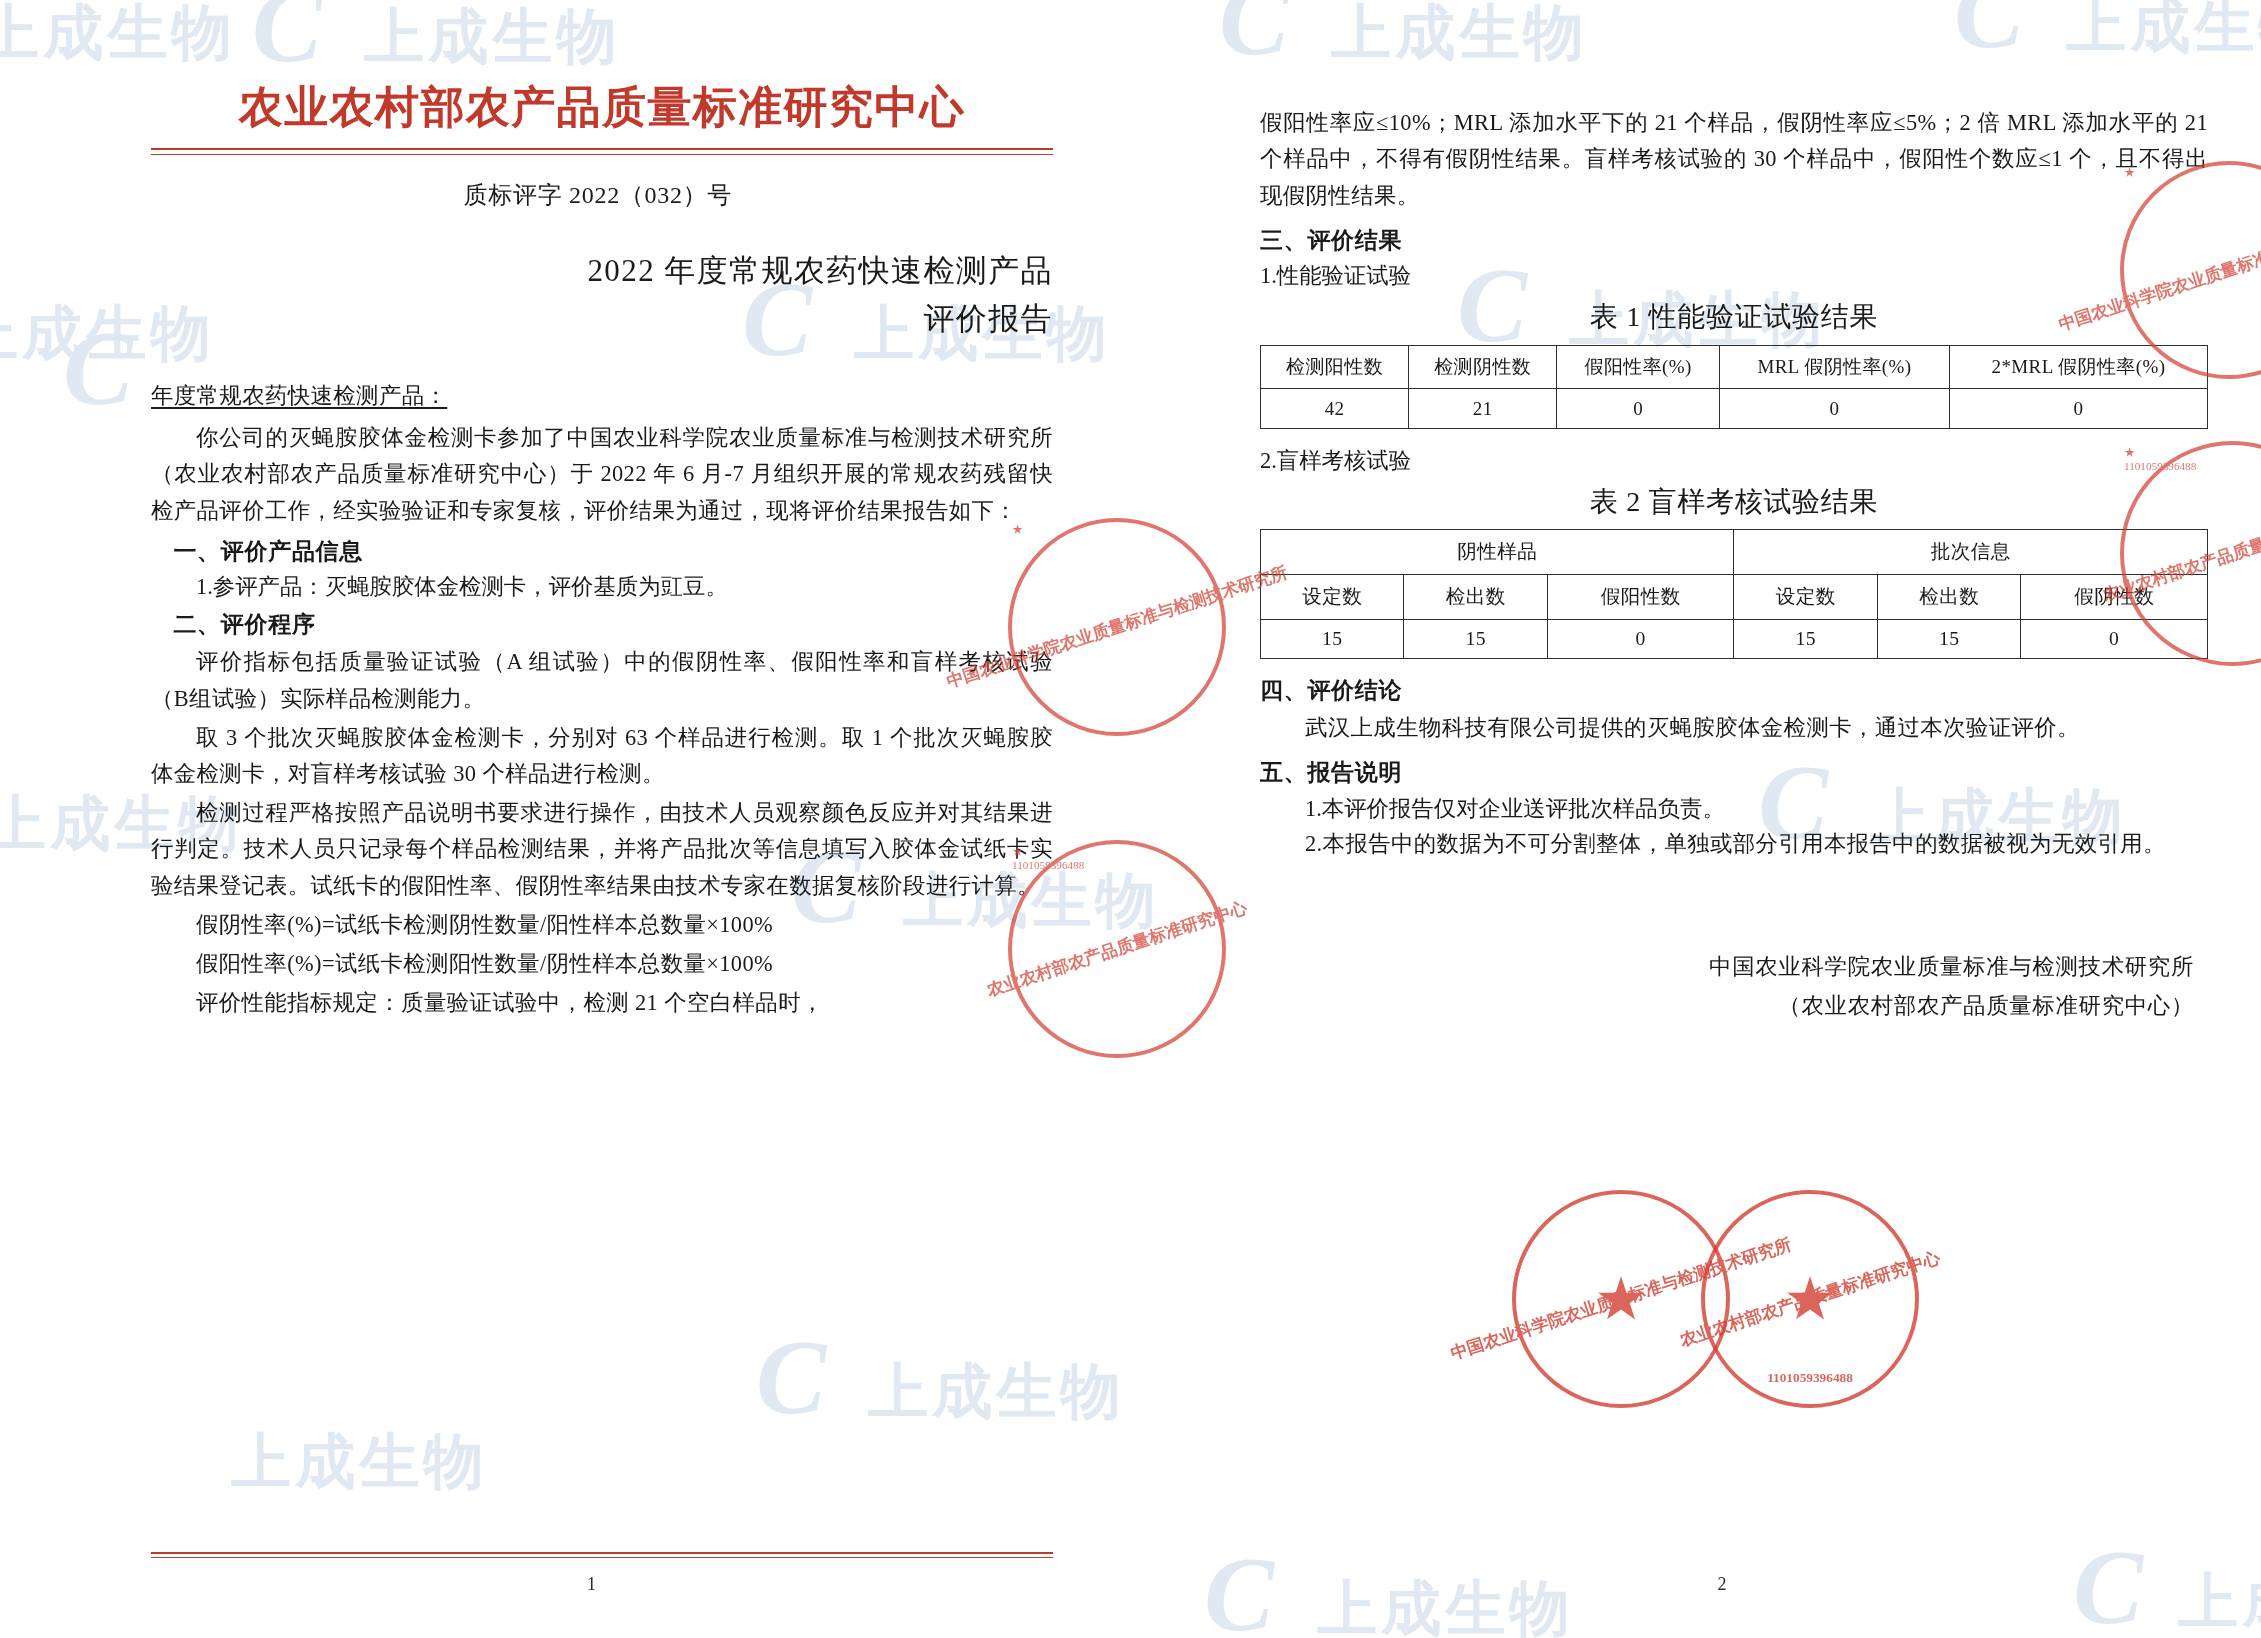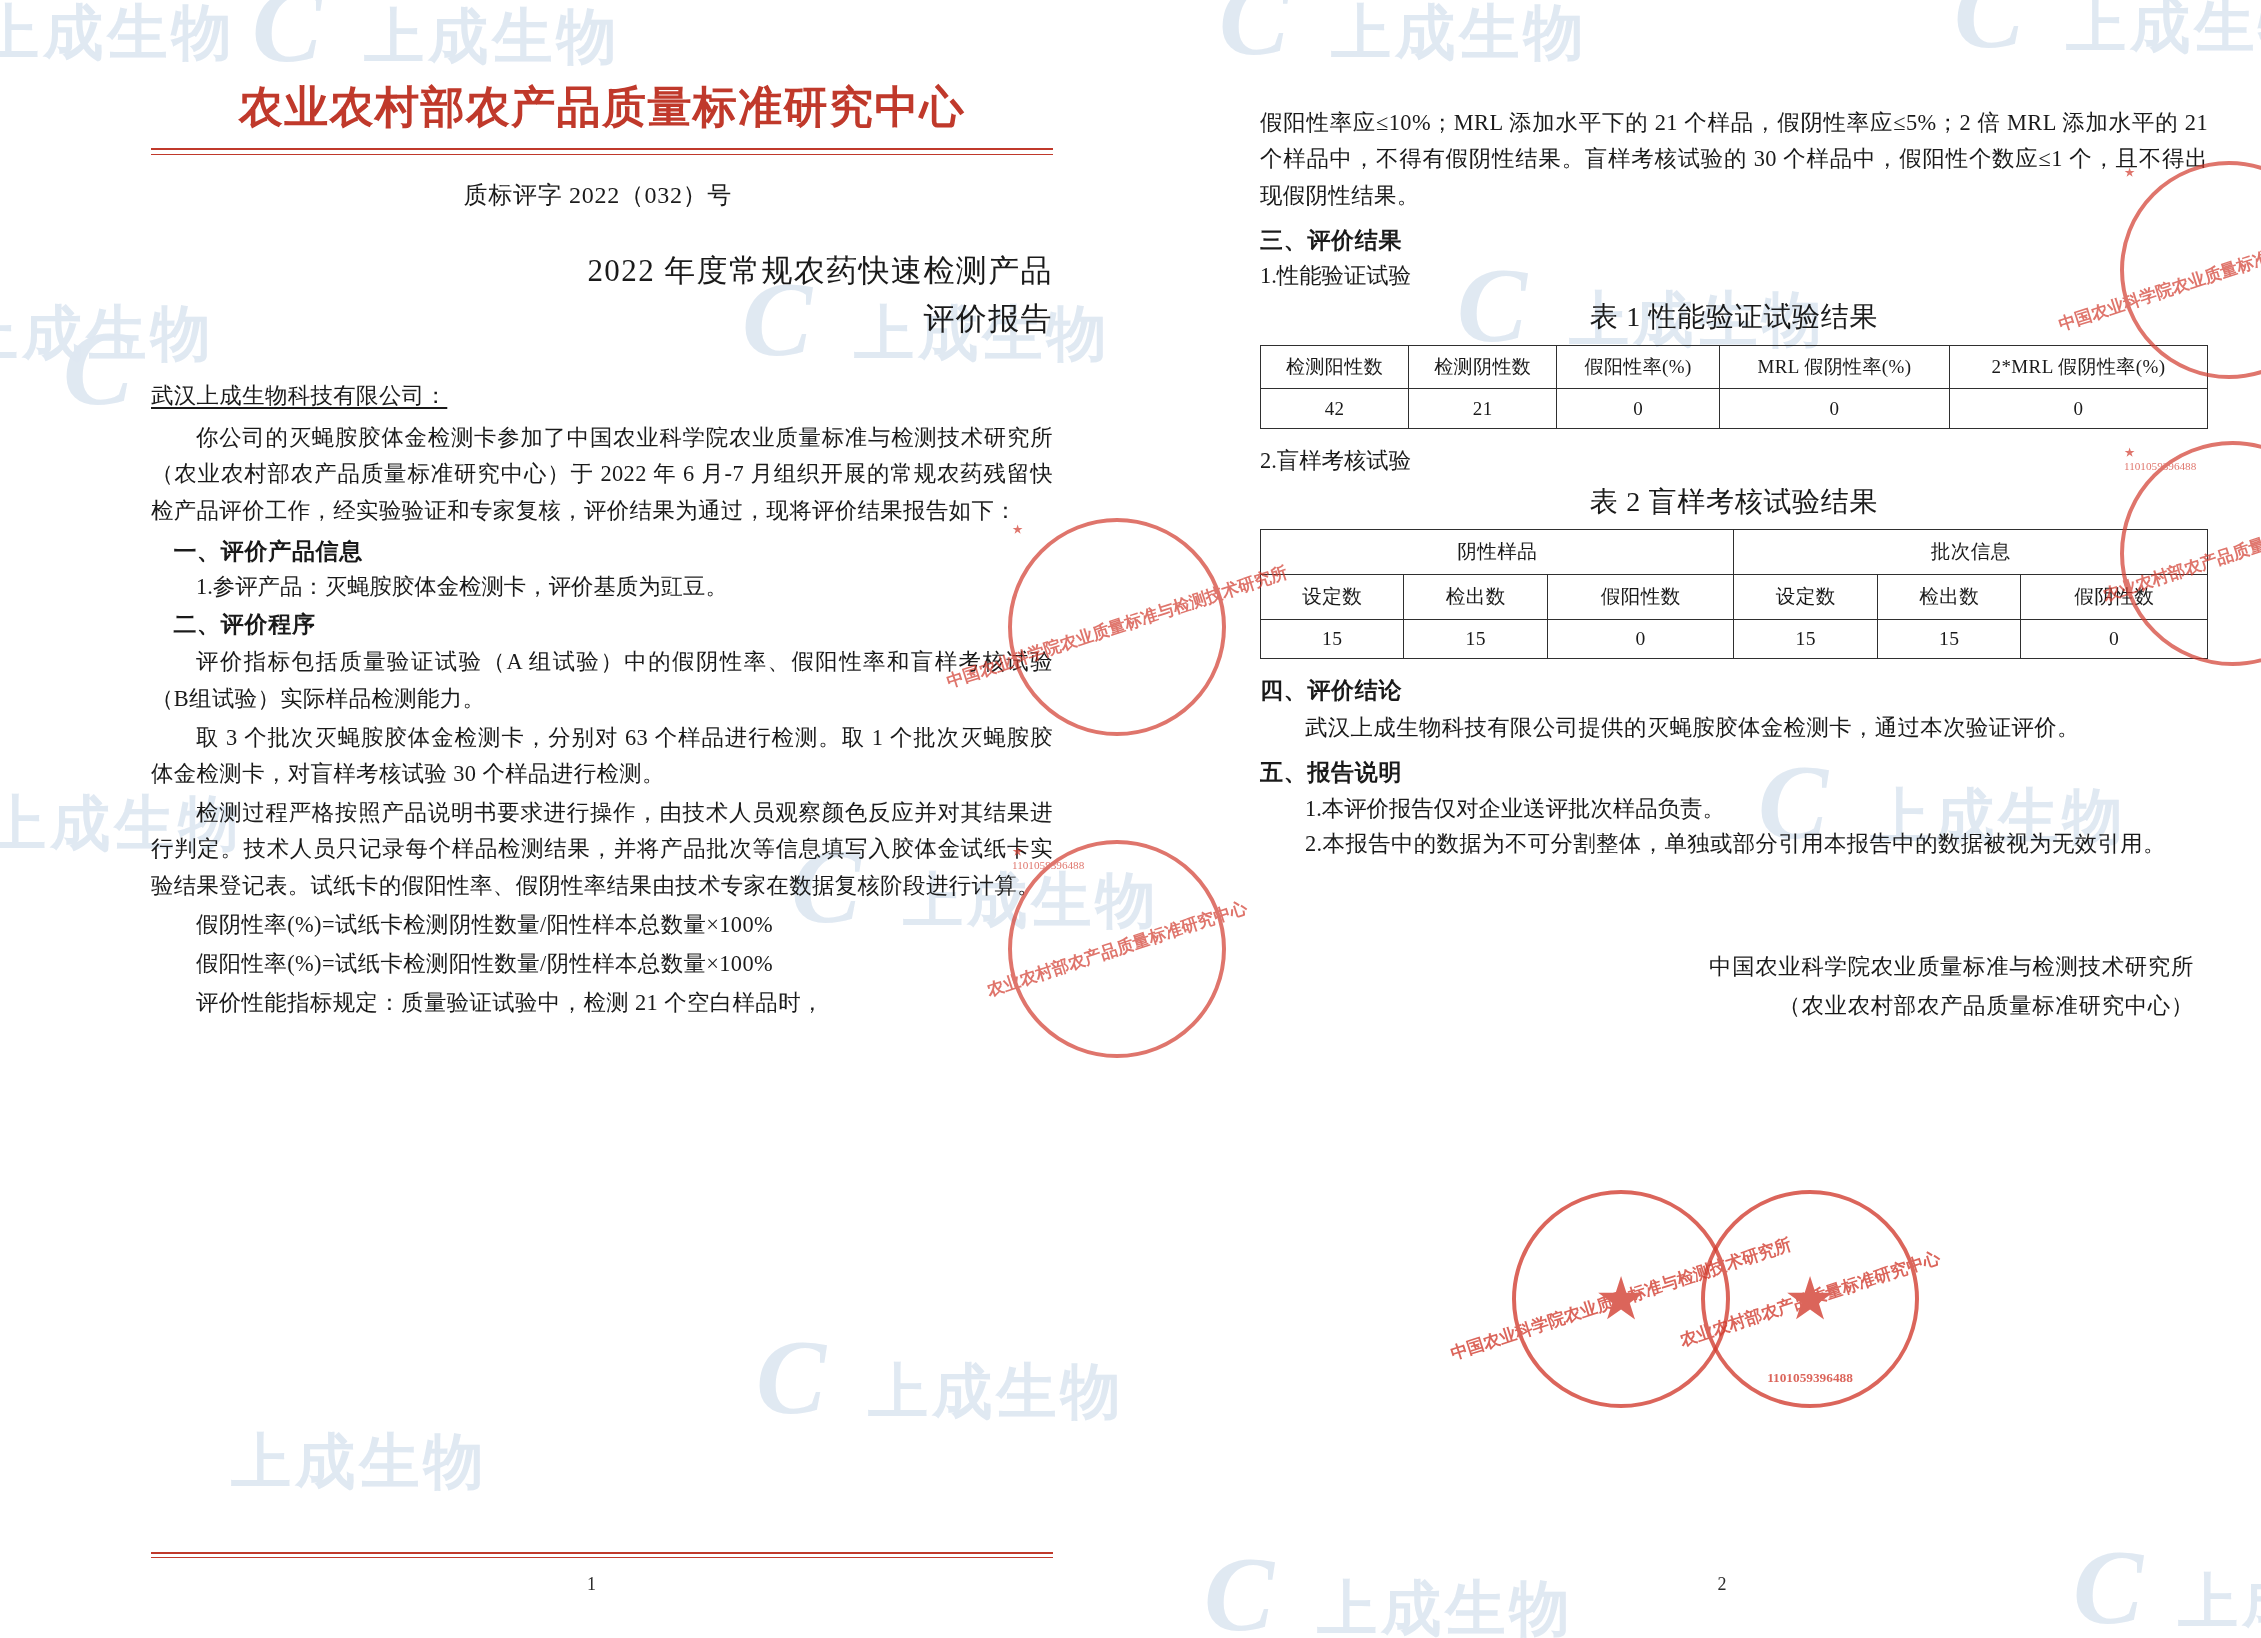--- a/index.html
+++ b/index.html
@@ -268,21 +268,21 @@
     <h1 class="org-title">农业农村部农产品质量标准研究中心</h1>
     <div class="double-rule"></div>
 
     <div class="doc-number">质标评字 2022（032）号</div>
 
     <div class="report-title">
       <div>2022 年度常规农药快速检测产品</div>
       <div>评价报告</div>
     </div>
 
-    <p class="p salutation u">武汉上成生物科技有限公司：</p>
+    <p class="p salutation u">年度常规农药快速检测产品：</p>
 
     <p class="p indent1">你公司的灭蝇胺胶体金检测卡参加了中国农业科学院农业质量标准与检测技术研究所（农业农村部农产品质量标准研究中心）于 2022 年 6 月-7 月组织开展的常规农药残留快检产品评价工作，经实验验证和专家复核，评价结果为通过，现将评价结果报告如下：</p>
 
     <p class="sect">一、评价产品信息</p>
     <p class="sub">1.参评产品：灭蝇胺胶体金检测卡，评价基质为豇豆。</p>
 
     <p class="sect">二、评价程序</p>
     <p class="p indent1">评价指标包括质量验证试验（A 组试验）中的假阴性率、假阳性率和盲样考核试验（B组试验）实际样品检测能力。</p>
     <p class="p indent1">取 3 个批次灭蝇胺胶体金检测卡，分别对 63 个样品进行检测。取 1 个批次灭蝇胺胶体金检测卡，对盲样考核试验 30 个样品进行检测。</p>
     <p class="p indent1">检测过程严格按照产品说明书要求进行操作，由技术人员观察颜色反应并对其结果进行判定。技术人员只记录每个样品检测结果，并将产品批次等信息填写入胶体金试纸卡实验结果登记表。试纸卡的假阳性率、假阴性率结果由技术专家在数据复核阶段进行计算。</p>

